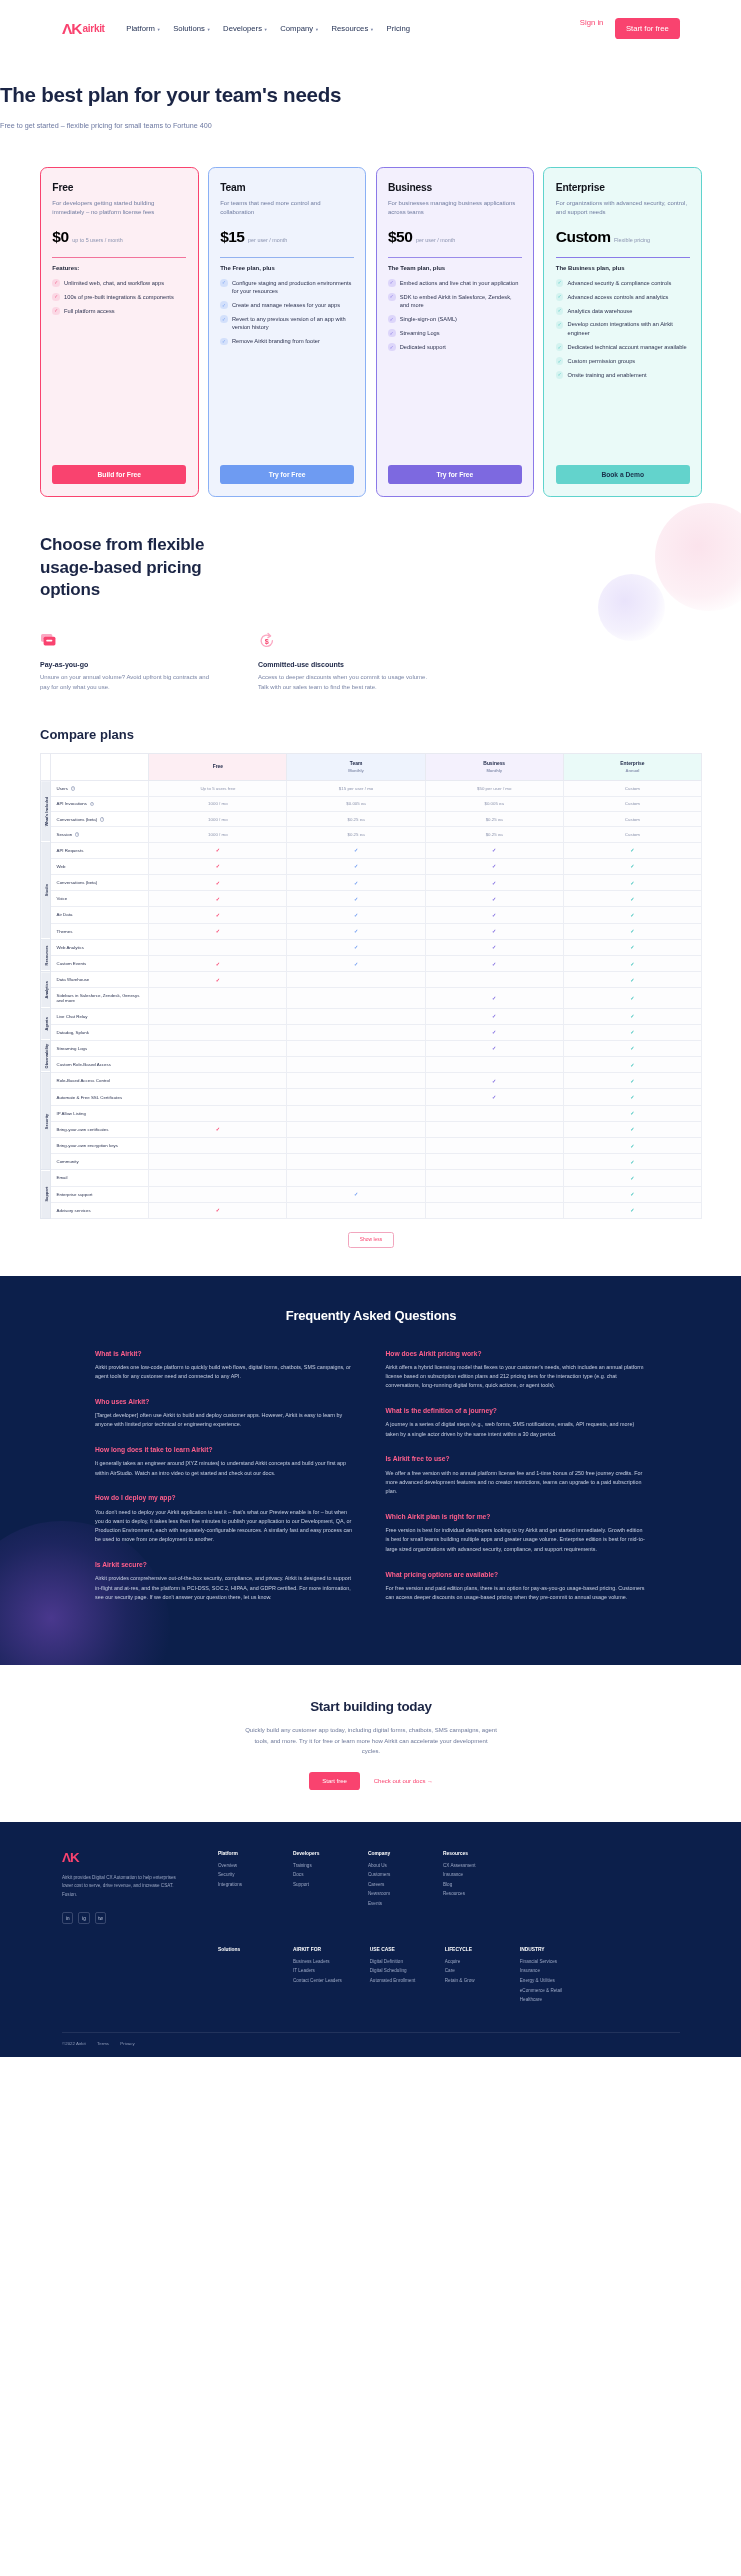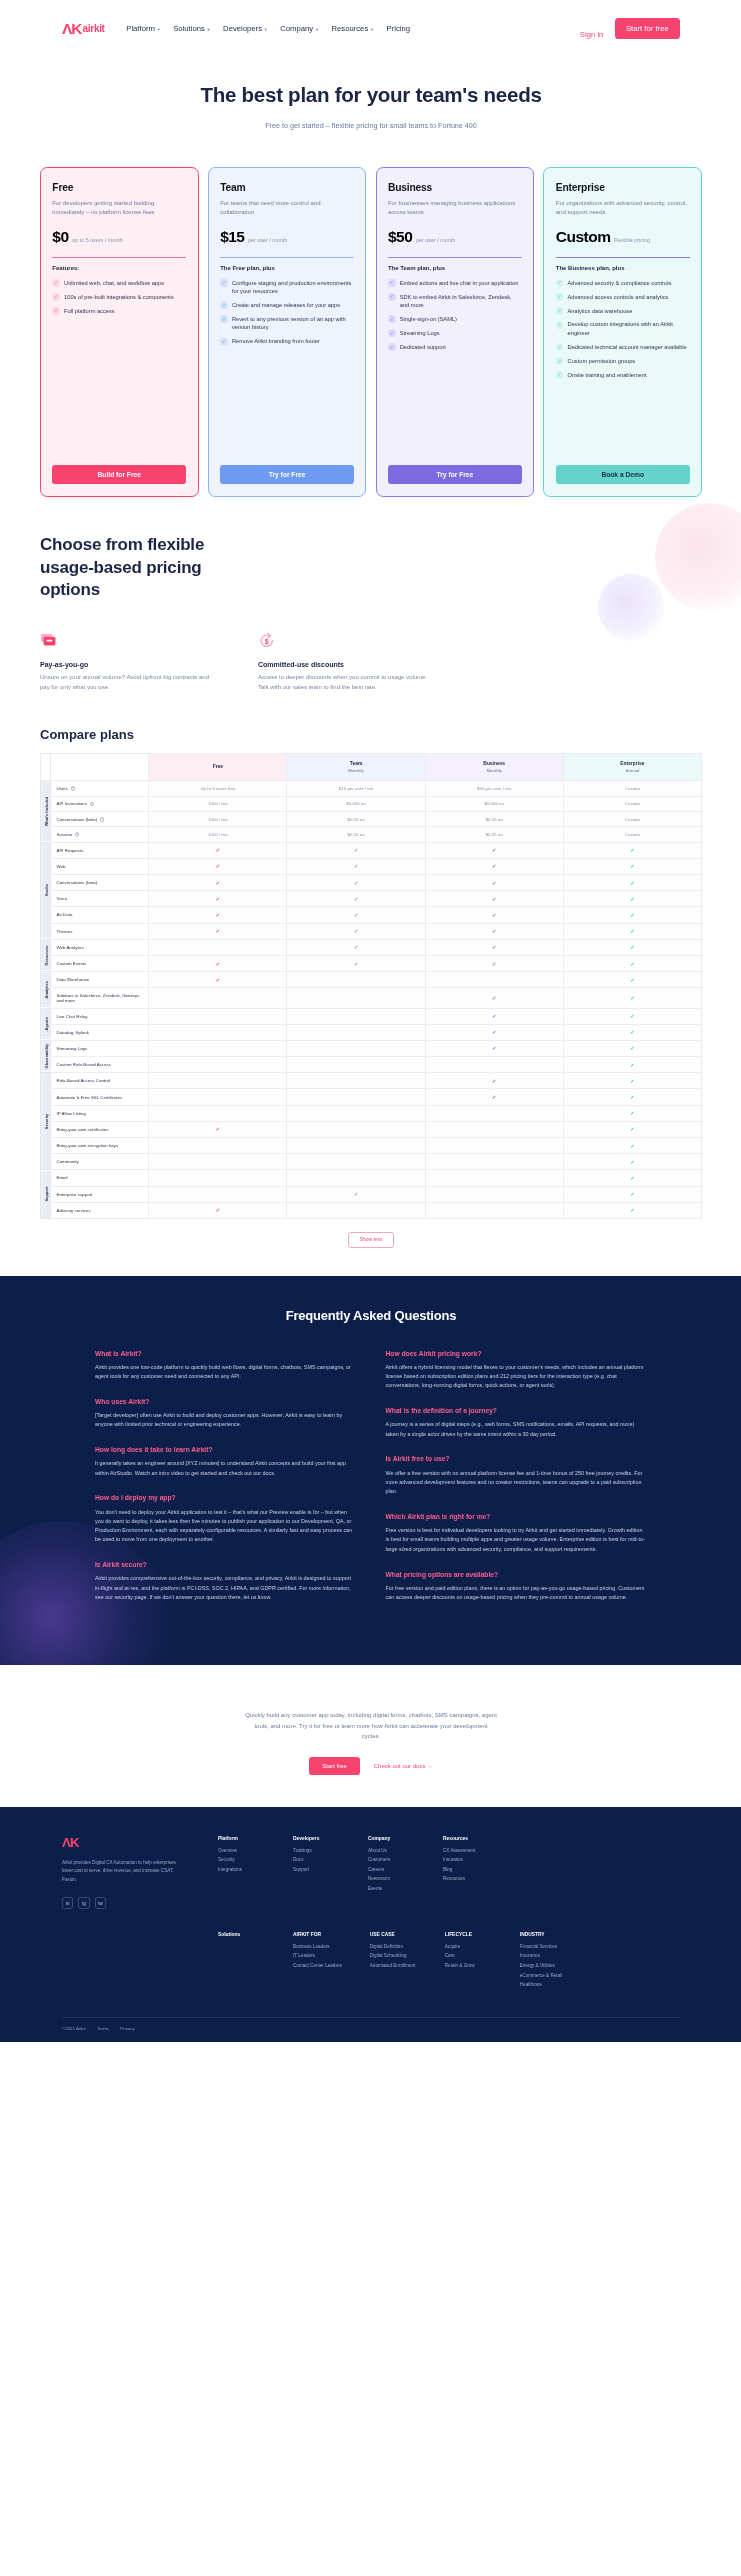--- a/index.html
+++ b/index.html
@@ -7,26 +7,26 @@
   .wrap{width:742px;margin:0 auto;position:relative;overflow:hidden}
 
   
   .nav{height:57px;display:flex;align-items:center;padding:0 62px;background:#fff;position:relative;z-index:30}
   .logo{display:flex;align-items:center;gap:1px;margin-right:21.6px}
   .logo-mark{font-size:15.5px;font-weight:700;color:#f9436f;letter-spacing:-1px;line-height:1}
   .logo-text{font-size:10px;font-weight:600;color:#f9436f;letter-spacing:-0.3px;line-height:1}
   .nav-links{display:flex;align-items:center;gap:13.4px}
   .nav-link{display:flex;align-items:center;gap:2.6px;font-size:7.7px;color:#1d2b4f;cursor:pointer;white-space:nowrap}
   .caret{font-size:4.6px;color:#7b87a8;transform:translateY(0.5px)}
-  .nav-right{margin-left:auto;display:flex;align-items:flex-end;gap:11.3px}
+  .nav-right{margin-left:auto;display:flex;align-items:flex-start;gap:11.3px}
   .signin{font-size:7.7px;color:#f9436f;cursor:pointer}
   .btn-pink{background:#f9436f;color:#fff;font-size:7.7px;border:none;border-radius:3.6px;padding:6.2px 11.3px;cursor:pointer;font-family:inherit}
 
   
-  .hero{text-align:center;padding:26px 0 15.5px}
+  .hero{padding:26px 0 15.5px}
   .hero h1{font-size:20.6px;font-weight:700;color:#1b2545;letter-spacing:-0.3px}
   .hero p{margin-top:14.4px;font-size:7.2px;color:#6b77a0}
 
   
   .cards{display:flex;gap:9.3px;padding:21.6px 40px 0;align-items:stretch;position:relative;z-index:5}
   .card{flex:1;border-radius:7.2px;padding:13.4px 11.3px 12.4px;display:flex;flex-direction:column;min-height:330px}
   .card-free{background:#fdeff4;border:0.5px solid #f9436f}
   .card-team{background:#eff3fd;border:0.5px solid #8ab0f5}
   .card-business{background:#f3f0fd;border:0.5px solid #8b79e8}
   .card-enterprise{background:#eafaf8;border:0.5px solid #5fd3cd}
@@ -615,20 +615,21 @@
     </div>
     <div class="faq-item">
       <div class="faq-q">What pricing options are available?</div>
       <div class="faq-a">For free version and paid edition plans, there is an option for pay-as-you-go usage-based pricing. Customers can access deeper discounts on usage-based pricing when they pre-commit to annual usage volume.</div>
     </div>
         </div>
     </div>
   </div>
 
   <div class="band">
+    <h2>Start building today</h2>
     <p>Quickly build any customer app today, including digital forms, chatbots, SMS campaigns, agent tools, and more. Try it for free or learn more how Airkit can accelerate your development cycles.</p>
     <div class="band-btns">
       <button class="band-btn">Start free</button>
       <span class="band-link">Check out our docs →</span>
     </div>
   </div>
 
   <footer>
     <div class="f-top">
       <div class="f-brand">

